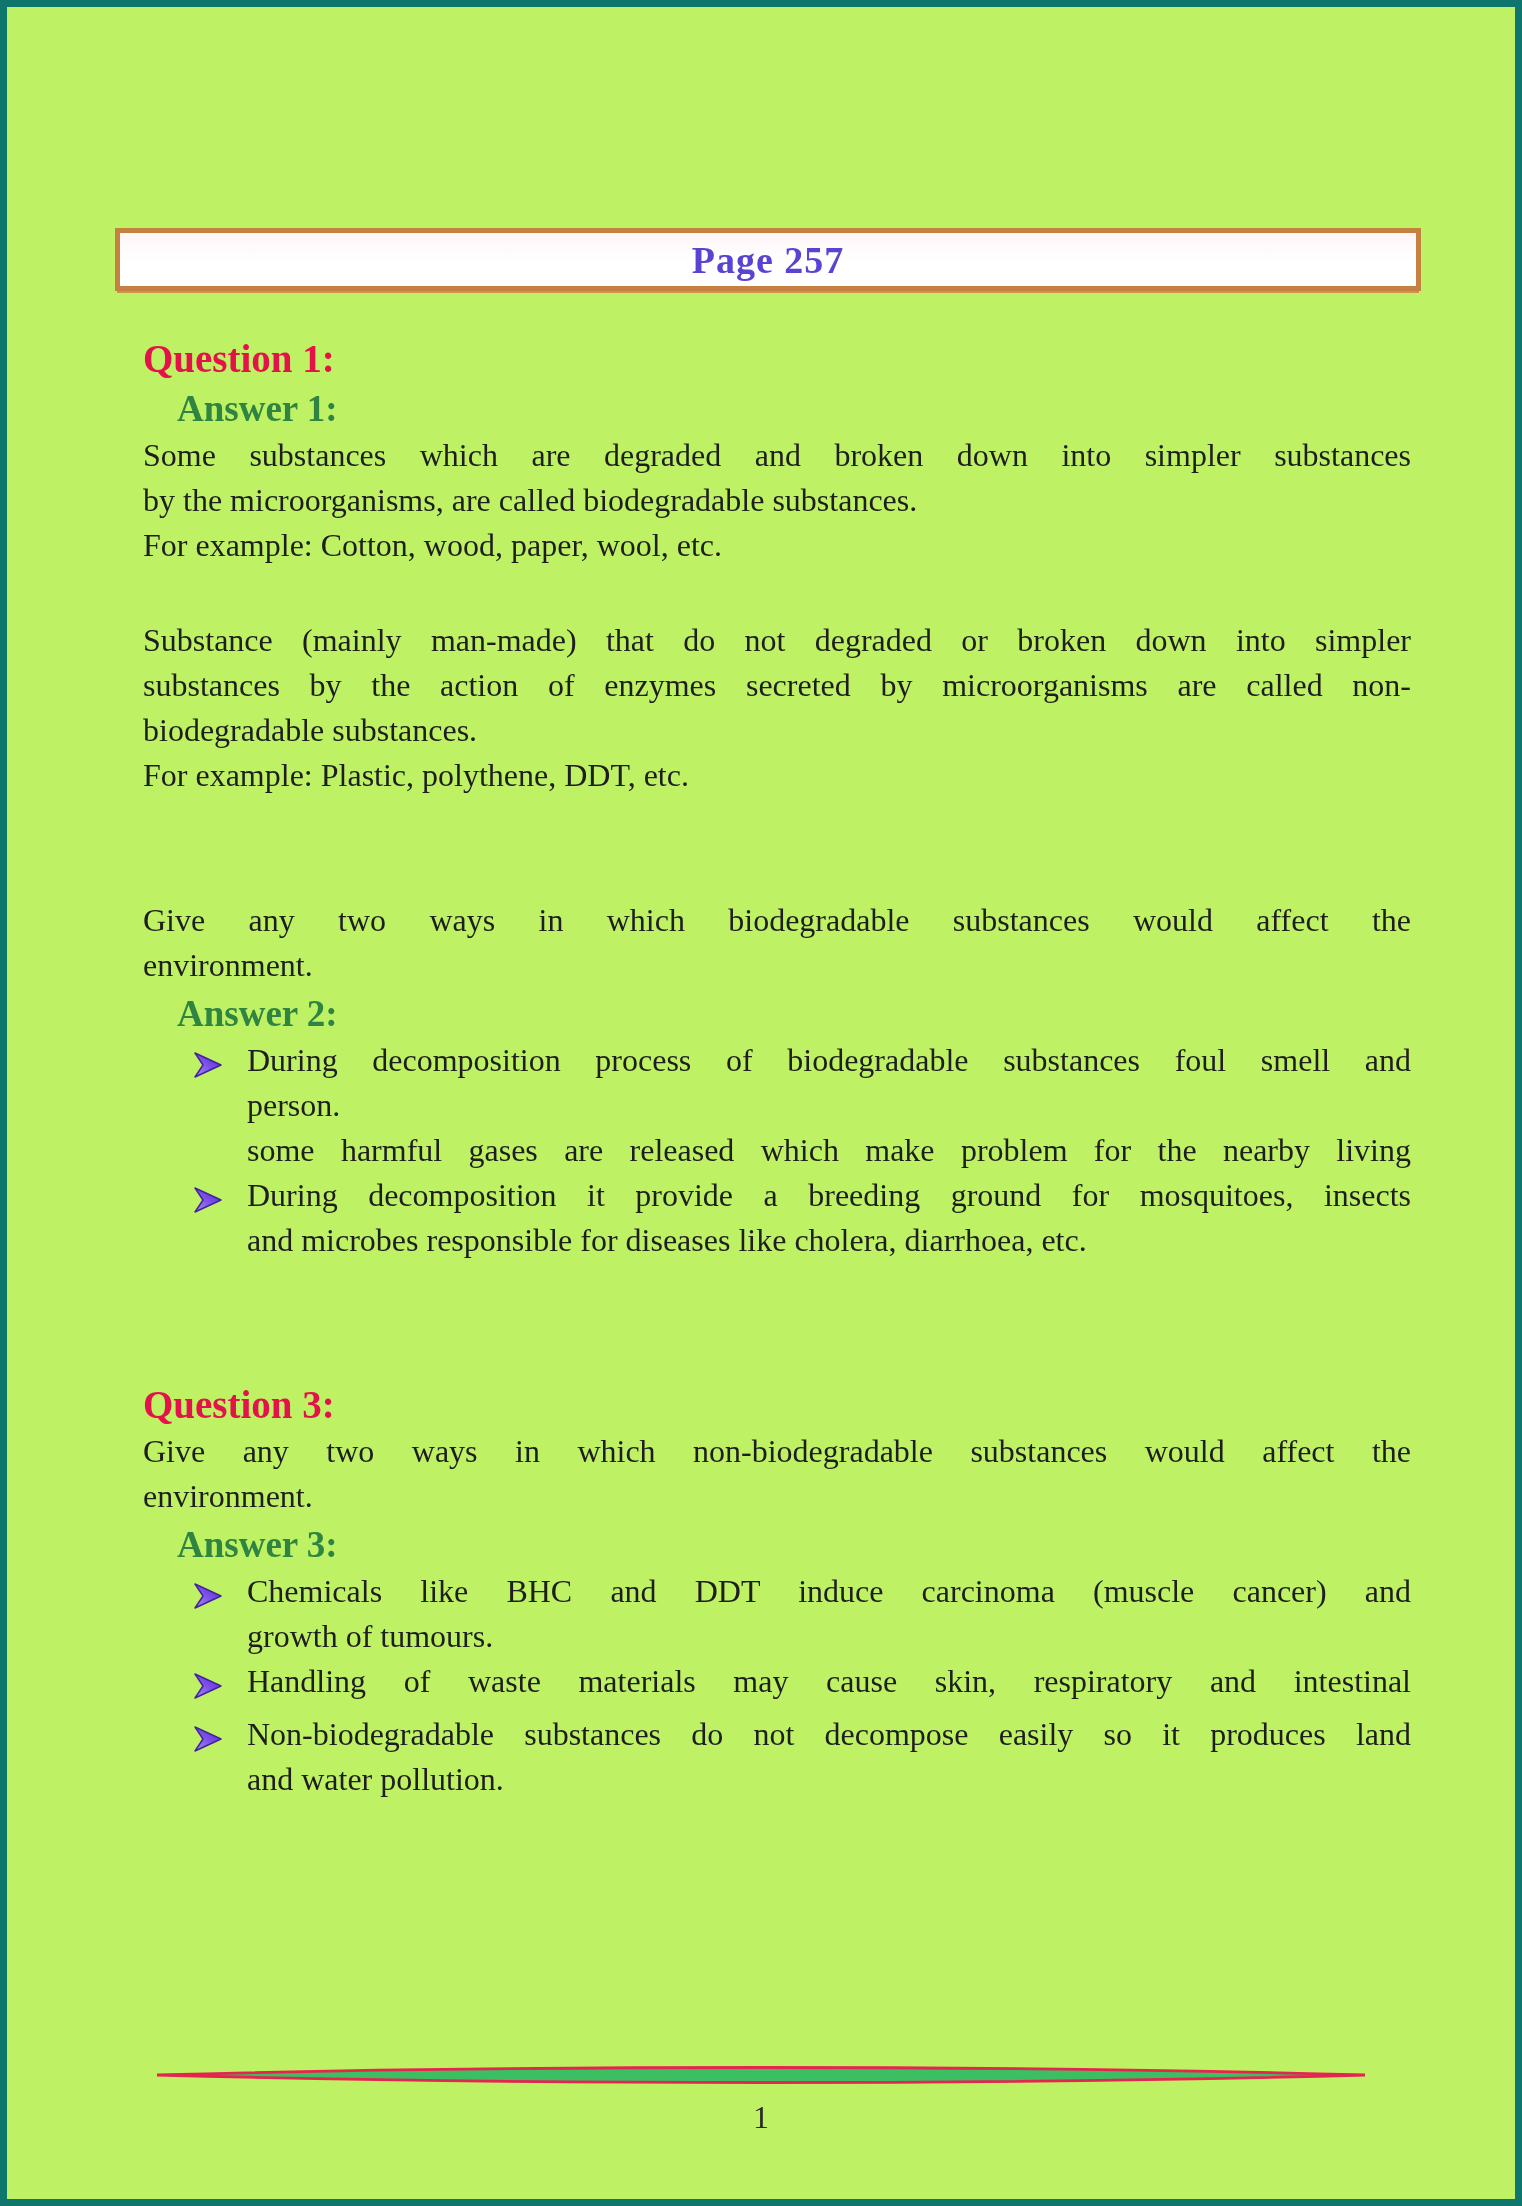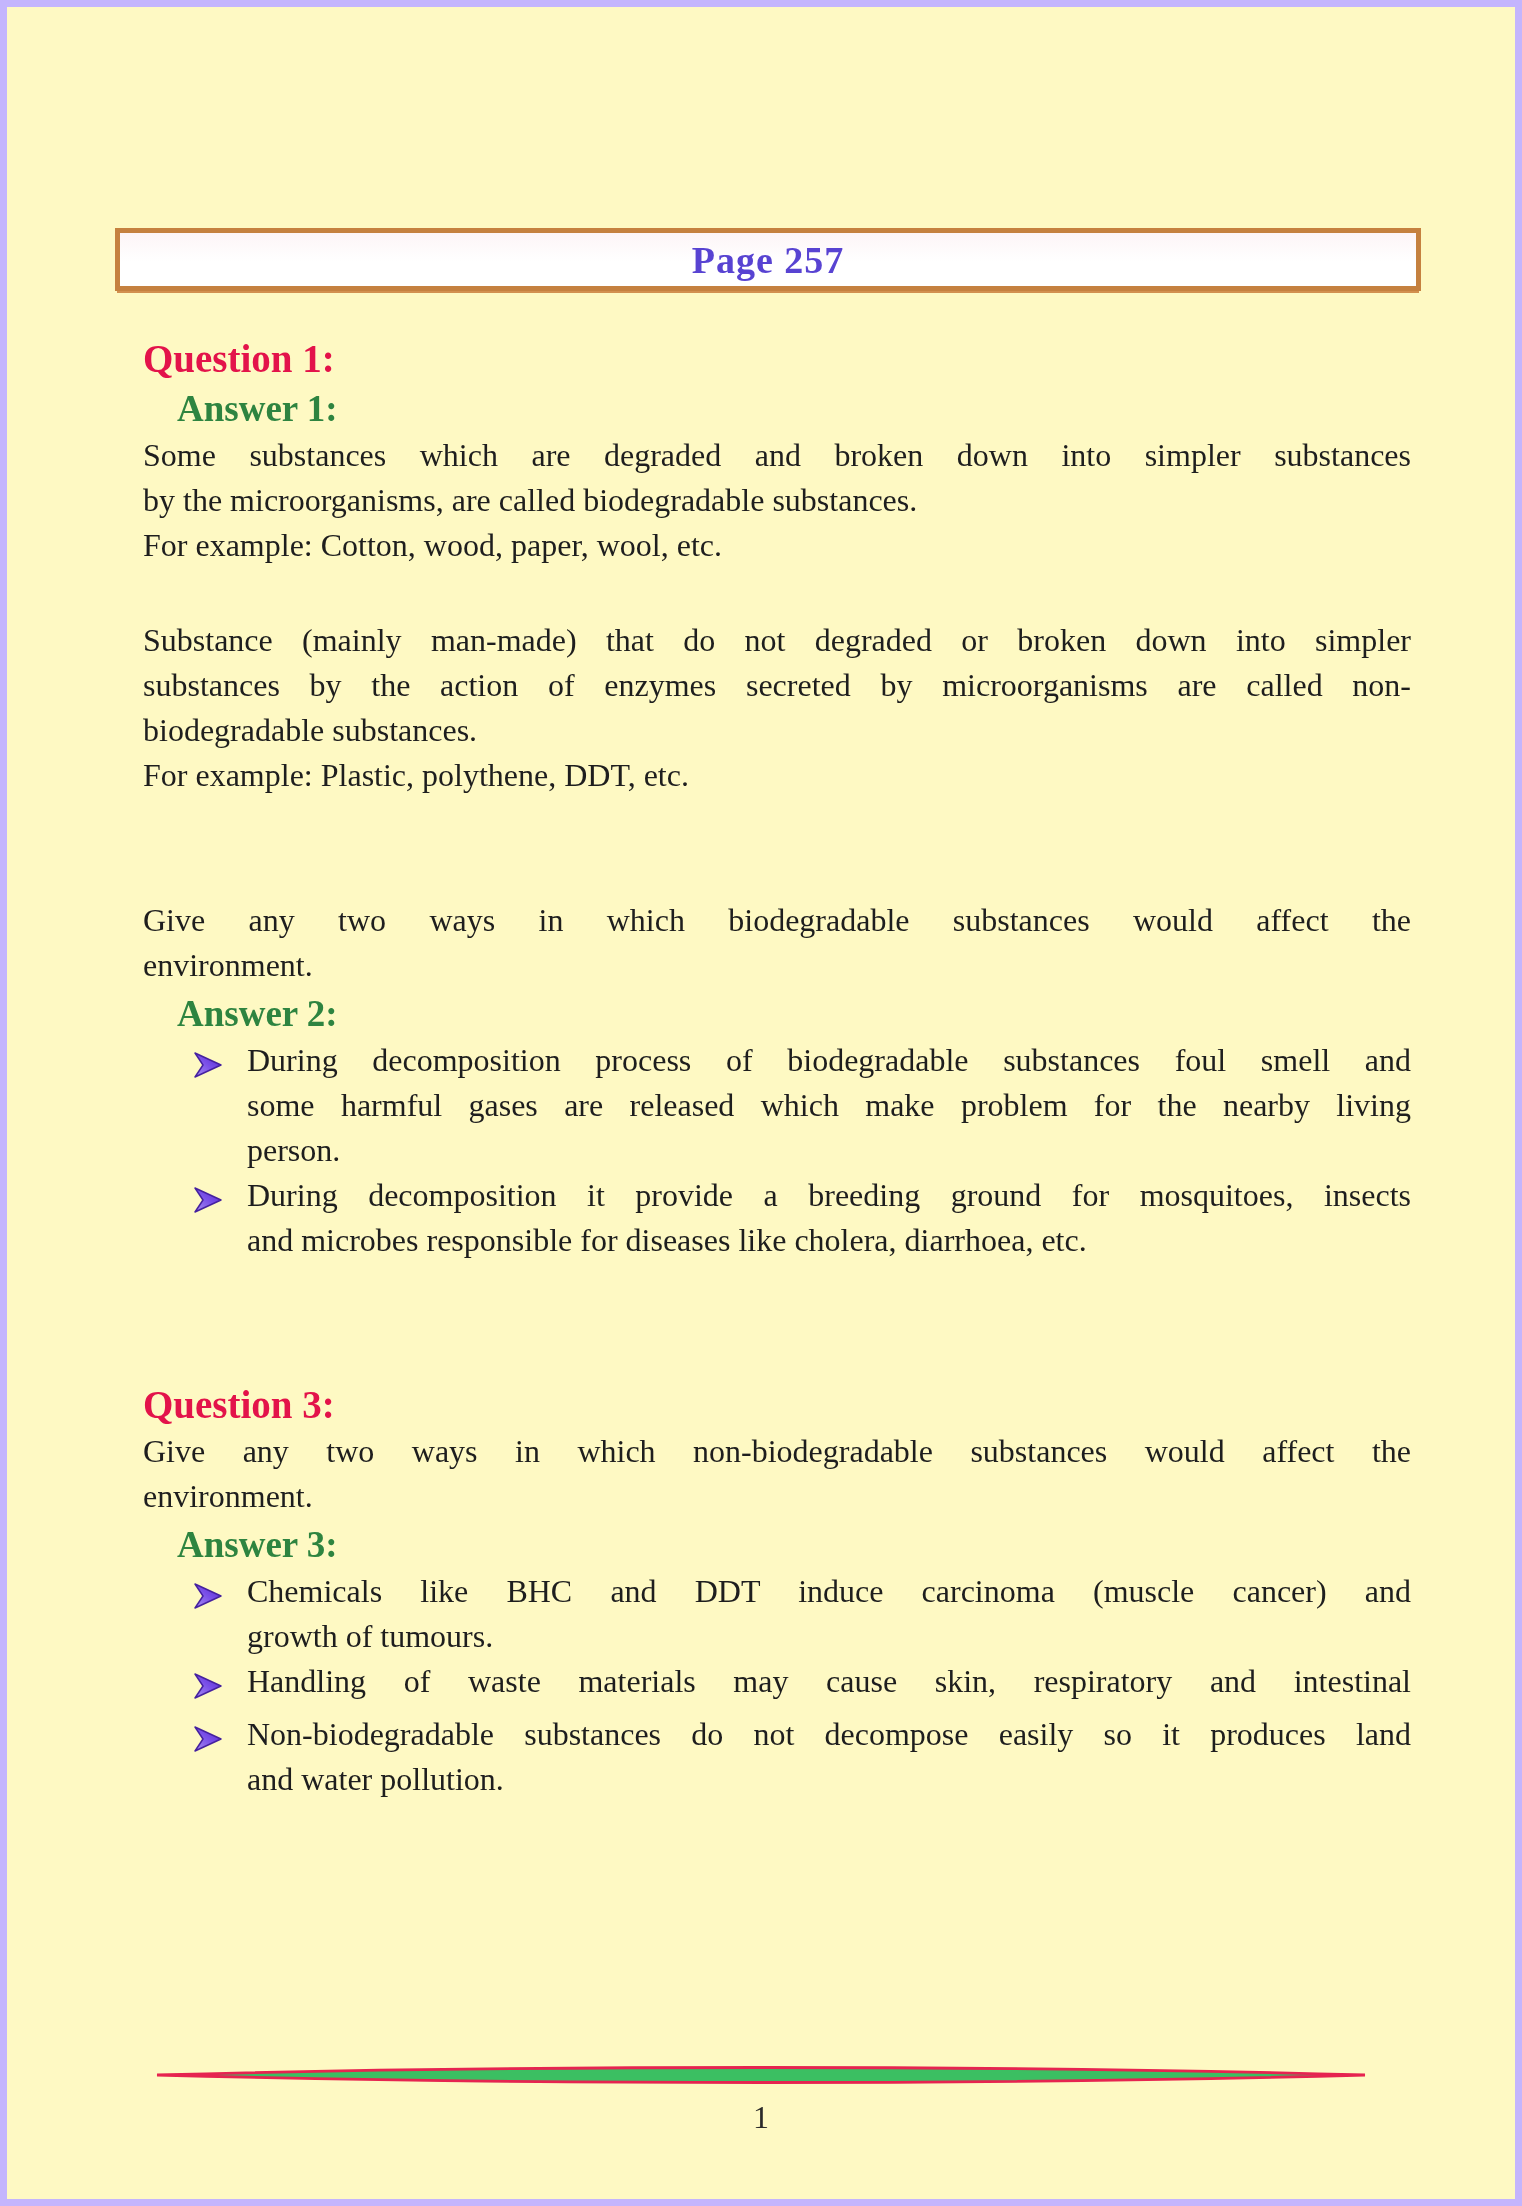--- a/index.html
+++ b/index.html
@@ -1,17 +1,17 @@
 <!DOCTYPE html>
 <html><head>
 <meta charset="utf-8">
 <style>
   html,body{margin:0;padding:0;background:#ffffff;}
   body{width:1522px;height:2206px;position:relative;font-family:"Liberation Serif",serif;}
-  .page{position:absolute;inset:0;background:#fef9c3;border:7px solid #c4b5fd;box-sizing:border-box;}
+  .page{position:absolute;inset:0;background:#bef264;border:7px solid #0f766e;box-sizing:border-box;}
 
   
   .header-box{position:absolute;left:108px;top:221px;width:1306px;height:63px;box-sizing:border-box;
     border:5px solid #c5813f;background:linear-gradient(180deg,#fdf5f7 0%,#ffffff 55%);
     display:flex;align-items:center;justify-content:center;
     box-shadow:0 4px 0 -2px #d2904f;}
   .header-title{font-size:38px;font-weight:bold;color:#5843d2;letter-spacing:1px;}
 
   
   .content{position:absolute;left:136px;top:284px;width:1268px;font-size:32px;line-height:45px;color:#1e1e1e;}
@@ -83,22 +83,22 @@
       <div class="a-label">Answer 2:</div>
 
       <div class="bullet">
         <span class="arrow-cell">
           <svg width="30" height="28" viewBox="0 0 30 28">
               <path d="M2 2 L28 14 L2 26 L10 14 Z" fill="url(#arrowGrad)" stroke="#45219f" stroke-width="1.5" stroke-linejoin="round"></path>
             </svg>
         </span>
         <span class="btext">
           <div class="ln fill">During decomposition process of biodegradable substances foul smell and</div>
+          <div class="ln">person.</div>
           <div class="ln fill">some harmful gases are released which make problem for the nearby living</div>
-          <div class="ln">person.</div>
         </span>
       </div>
       <div class="bullet">
         <span class="arrow-cell">
           <svg width="30" height="28" viewBox="0 0 30 28">
               <path d="M2 2 L28 14 L2 26 L10 14 Z" fill="url(#arrowGrad)" stroke="#45219f" stroke-width="1.5" stroke-linejoin="round"></path>
             </svg>
         </span>
         <span class="btext">
           <div class="ln fill">During decomposition it provide a breeding ground for mosquitoes, insects</div>

